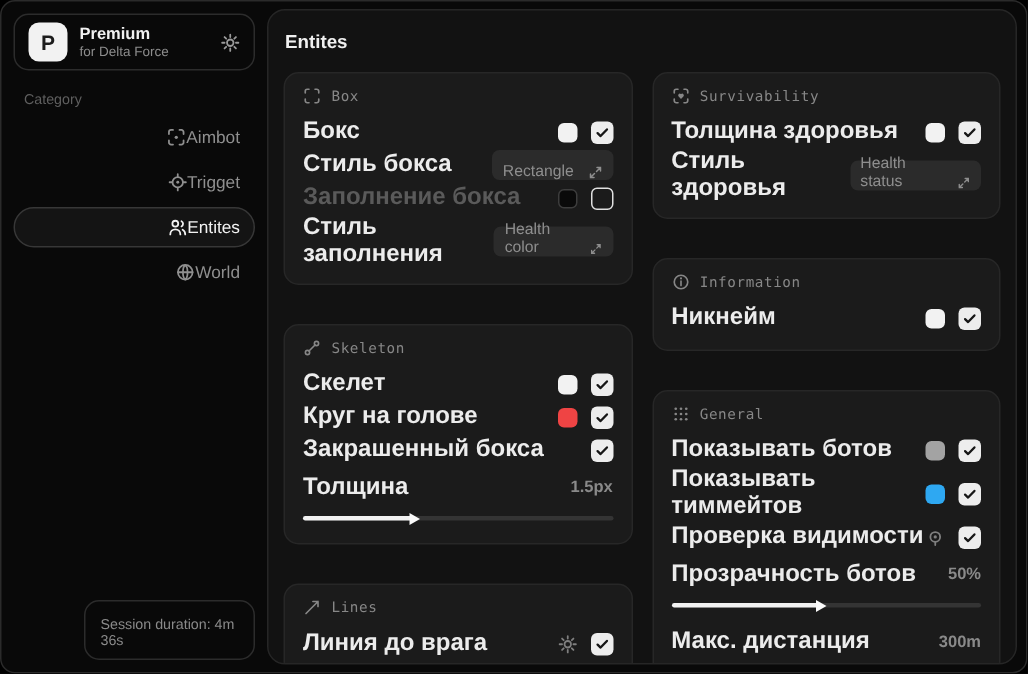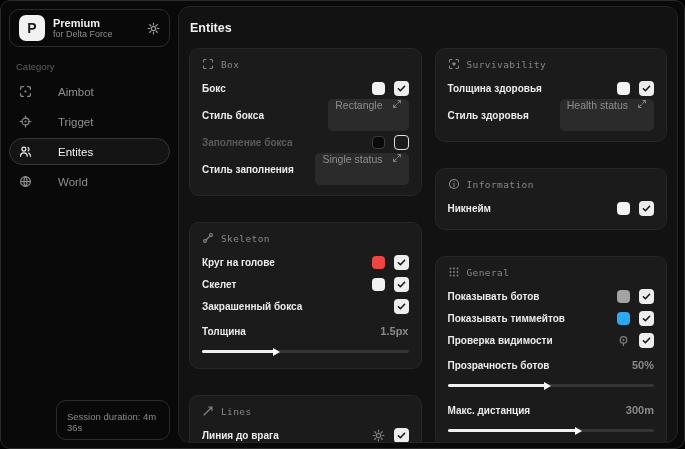--- a/index.html
+++ b/index.html
@@ -31,22 +31,22 @@
     font-weight:bold; font-size:14px; flex-shrink:0;
   }
   .brand-text { line-height:1.15; }
   .brand-title { font-size:11px; font-weight:bold; color:#f0f0f0; }
   .brand-sub { font-size:9px; color:#8d8d8d; }
   .brand-gear { margin-left:auto; color:#9a9a9a; width:13px; height:13px; }
   .cat-label { margin:14px 0 6px 7px; font-size:9.5px; color:#5f5f5f; }
   .nav { display:flex; flex-direction:column; gap:3px; }
   .nav-item {
     height:27px; border-radius:14px; border:1px solid transparent;
-    display:flex; align-items:center; gap:26px; padding:0 9px;
-    color:#8f8f8f; font-size:11.5px; cursor:pointer;
+    display:flex; align-items:center; gap:0; padding:0 9px;
+    color:#8f8f8f; font-size:11.5px; cursor:pointer;justify-content:flex-end;
   }
   .nav-item.active { color:#f2f2f2; border-color:#373737; background:#141414; }
   .nav-item svg { width:13px; height:13px; flex-shrink:0; }
   .session-card {
     margin-top:auto; border:1px solid #2c2c2c; border-radius:10px;
     height:40px; padding:6px 10px;
     display:flex; align-items:flex-end;
     font-size:9.5px; color:#8a8a8a;margin-left:47px;
   }
   
@@ -65,34 +65,34 @@
   .card-header {
     display:flex; align-items:center; gap:7px;
     color:#878787; font-family:"DejaVu Sans Mono", monospace;
     font-size:9.5px; letter-spacing:.4px; margin-bottom:7px;
   }
   .card-header svg { width:12px; height:12px; }
   .row {
     display:flex; align-items:center; justify-content:space-between;
     min-height:22px;
   }
-  .row-label { font-size:10px; font-weight:bold; color:#ececec; }
+  .row-label { font-size:16px; font-weight:bold; color:#ececec; }
   .row-label.dim { color:#5a5a5a; }
   .controls { display:flex; align-items:center; gap:9px; }
   .swatch { width:13px; height:13px; border-radius:4px; cursor:pointer; }
   .swatch.dark-border { border:1px solid #3d3d3d; }
   .checkbox {
     width:15px; height:15px; border-radius:4px; background:#ededed;
     display:flex; align-items:center; justify-content:center; cursor:pointer;
   }
   .checkbox svg { width:11px; height:11px; }
   .checkbox.unchecked { background:transparent; border:1.5px solid #e0e0e0; }
   .select-btn {
-    height:32px; background:#2b2b2b; border-radius:5px;
-    display:flex; align-items:flex-start; gap:9px; padding:0 7px;
+    height:20px; background:#2b2b2b; border-radius:5px;
+    display:flex; align-items:flex-end; gap:9px; padding:0 7px;
     color:#8e8e8e; font-size:10.5px; cursor:pointer;
   }
   .select-btn svg { width:10px; height:10px; color:#8e8e8e; }
   .row-gear { width:13px; height:13px; color:#7f7f7f; cursor:pointer; }
   .value-text { font-size:11px; font-weight:bold; color:#8a8a8a; }
   .slider-block { margin-top:3px; margin-bottom:5px; }
   .slider {
     position:relative; height:3px; background:#343434; border-radius:2px;
     margin-top:8px; cursor:pointer;
   }
@@ -201,52 +201,52 @@
           <div class="row">
             <span class="row-label dim">Заполнение бокса</span>
             <span class="controls">
               <span class="swatch dark-border" style="background-color: rgb(10, 10, 10);"></span>
               <span class="checkbox unchecked"></span>
             </span>
           </div>
           <div class="row">
             <span class="row-label">Стиль заполнения</span>
             <span class="select-btn">
-              <span>Single status</span>
+              <span>Health color</span>
               <svg viewBox="0 0 12 12" fill="none" stroke="currentColor" stroke-width="1.2" stroke-linecap="round">
                   <path d="M7.2 2H10v2.8M10 2 6.8 5.2M4.8 10H2V7.2M2 10l3.2-3.2"></path>
                 </svg>
             </span>
           </div>
         </div>
 
         <div class="card">
           <div class="card-header">
             <svg viewBox="0 0 12 12" fill="none" stroke="currentColor" stroke-width="1.1" stroke-linecap="round">
               <path d="M4 8 8 4"></path>
                 <circle cx="3" cy="9" r="1.4"></circle>
                 <circle cx="9" cy="3" r="1.4"></circle>
             </svg>
             <span>Skeleton</span>
           </div>
           <div class="row">
+            <span class="row-label">Скелет</span>
+            <span class="controls">
+              <span class="swatch" style="background-color: rgb(242, 242, 242);"></span>
+              <span class="checkbox">
+                <svg viewBox="0 0 12 12">
+                    <path d="M2.6 6.3l2.2 2.1 4.6-4.8" fill="none" stroke="#161616" stroke-width="1.7" stroke-linecap="round" stroke-linejoin="round"></path>
+                  </svg>
+              </span>
+            </span>
+          </div>
+          <div class="row">
             <span class="row-label">Круг на голове</span>
             <span class="controls">
               <span class="swatch" style="background-color: rgb(239, 68, 68);"></span>
-              <span class="checkbox">
-                <svg viewBox="0 0 12 12">
-                    <path d="M2.6 6.3l2.2 2.1 4.6-4.8" fill="none" stroke="#161616" stroke-width="1.7" stroke-linecap="round" stroke-linejoin="round"></path>
-                  </svg>
-              </span>
-            </span>
-          </div>
-          <div class="row">
-            <span class="row-label">Скелет</span>
-            <span class="controls">
-              <span class="swatch" style="background-color: rgb(242, 242, 242);"></span>
               <span class="checkbox">
                 <svg viewBox="0 0 12 12">
                     <path d="M2.6 6.3l2.2 2.1 4.6-4.8" fill="none" stroke="#161616" stroke-width="1.7" stroke-linecap="round" stroke-linejoin="round"></path>
                   </svg>
               </span>
             </span>
           </div>
           <div class="row">
             <span class="row-label">Закрашенный бокса</span>
             <span class="controls">

